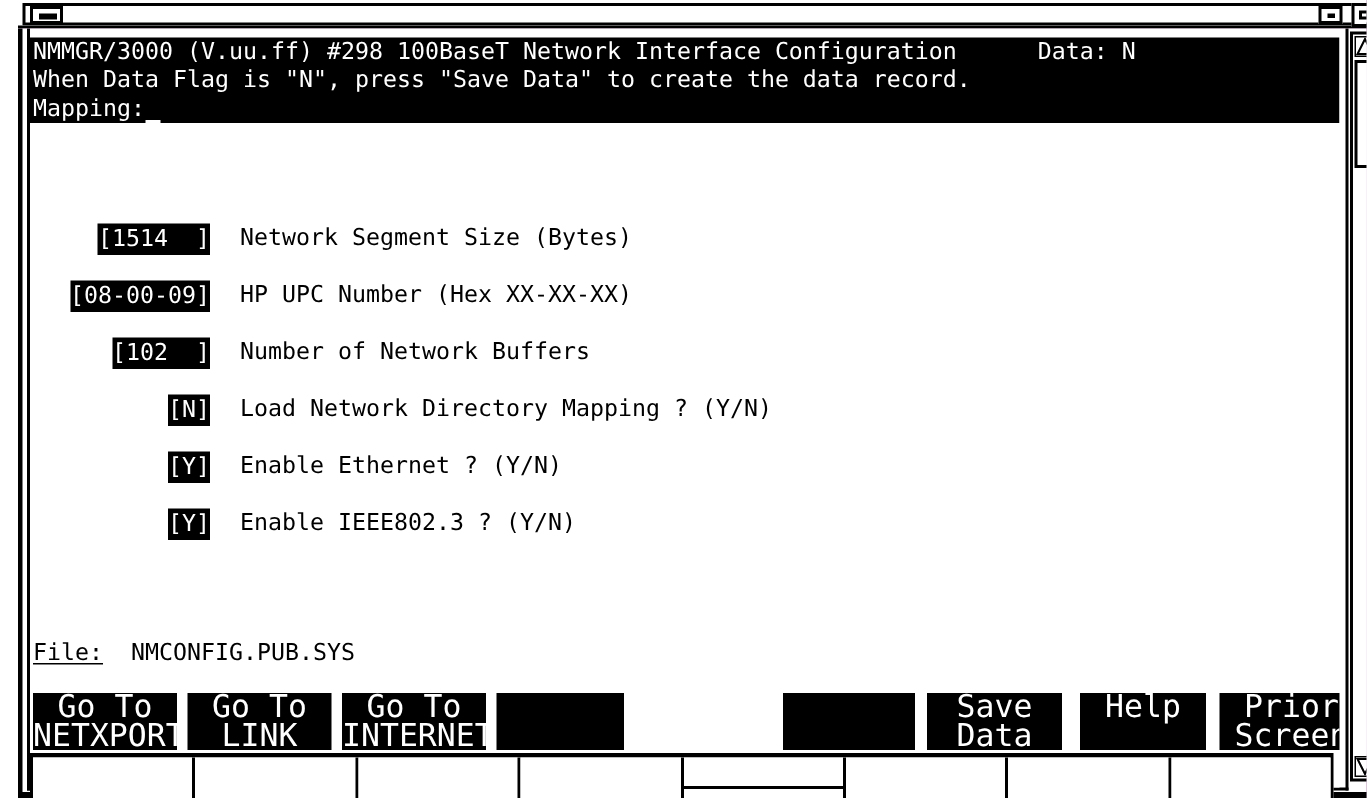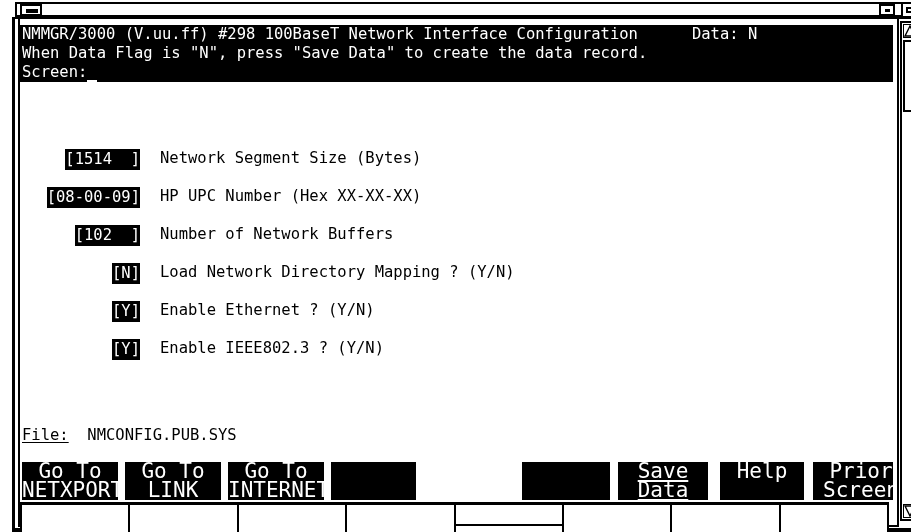--- a/index.html
+++ b/index.html
@@ -322,21 +322,21 @@
   <div id="term-frame">
 
     <div id="term-outer-border"></div>
     <div id="term-inner-border"></div>
 
     <div id="term">
 
       <div id="header-block">
         <div class="hdr-line"><span>NMMGR/3000 (V.uu.ff) #298 100BaseT Network Interface Configuration</span><span class="spacer" style="width:54px"></span><span>Data: N</span></div>
         <div class="hdr-line">When Data Flag is "N", press "Save Data" to create the data record.</div>
-        <div class="hdr-line"><span>Screen:</span><span id="hdr-cmd-cursor"></span></div>
+        <div class="hdr-line"><span>Mapping:</span><span id="hdr-cmd-cursor"></span></div>
       </div>
 
 
       <div id="fields-container">
           <div class="field-row" style="top: 128px;"><div class="field-box"><span class="field-val">[1514  ]</span></div><span class="field-label">Network Segment Size (Bytes)</span></div>
           <div class="field-row" style="top: 166px;"><div class="field-box"><span class="field-val">[08-00-09]</span></div><span class="field-label">HP UPC Number (Hex XX-XX-XX)</span></div>
           <div class="field-row" style="top: 204px;"><div class="field-box"><span class="field-val">[102  ]</span></div><span class="field-label">Number of Network Buffers</span></div>
           <div class="field-row" style="top: 242px;"><div class="field-box"><span class="field-val">[N]</span></div><span class="field-label">Load Network Directory Mapping ? (Y/N)</span></div>
           <div class="field-row" style="top: 280px;"><div class="field-box"><span class="field-val">[Y]</span></div><span class="field-label">Enable Ethernet ? (Y/N)</span></div>
           <div class="field-row" style="top: 318px;"><div class="field-box"><span class="field-val">[Y]</span></div><span class="field-label">Enable IEEE802.3 ? (Y/N)</span></div>
@@ -344,21 +344,21 @@
 
       <div id="file-row"><span class="underlabel">File:</span><span>  </span><span>NMCONFIG.PUB.SYS</span></div>
 
       <div id="fkeys">
           <div class="fkey" style="left: 0px; width: 96px;"><span class="l1">Go To</span><span class="l2">NETXPORT</span></div>
           <div class="fkey" style="left: 103px; width: 96px;"><span class="l1">Go To</span><span class="l2">LINK</span></div>
           <div class="fkey" style="left: 206px; width: 96px;"><span class="l1">Go To</span><span class="l2">INTERNET</span></div>
           <div class="fkey" style="left: 309px; width: 85px;"><span class="l1"></span><span class="l2"></span></div>
           <div class="fkey empty-white" style="left: 394px; width: 106px;"><span class="l1"></span><span class="l2"></span></div>
           <div class="fkey" style="left: 500px; width: 88px;"><span class="l1"></span><span class="l2"></span></div>
-          <div class="fkey" style="left: 596px; width: 90px; text-decoration: underline;"><span class="l1">Save</span><span class="l2">Data</span></div>
+          <div class="fkey" style="left: 596px; width: 90px;"><span class="l1">Save</span><span class="l2">Data</span></div>
           <div class="fkey" style="left: 698px; width: 84px;"><span class="l1">Help</span><span class="l2"></span></div>
           <div class="fkey" style="left: 791px; width: 96px;"><span class="l1">Prior</span><span class="l2">Screen</span></div>
         </div>
 
     </div>
 
     <div id="fkey-strip">
         <div class="strip-cell"></div>
         <div class="strip-cell"></div>
         <div class="strip-cell"></div>

